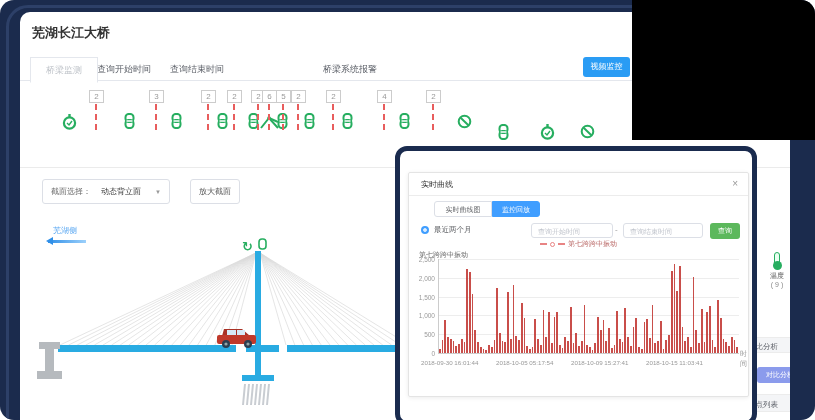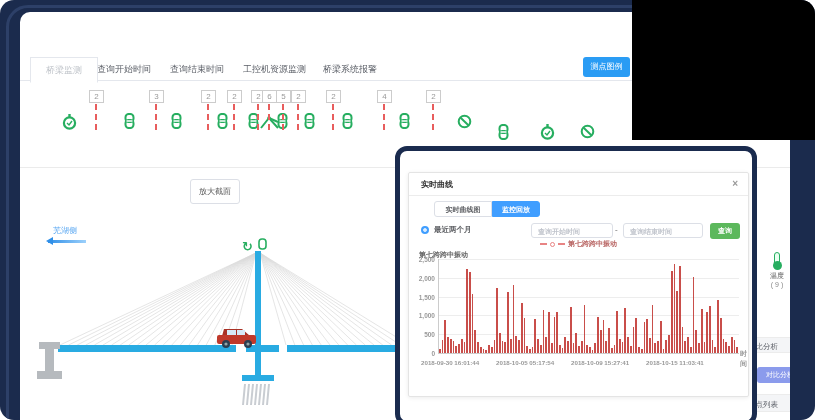--- a/index.html
+++ b/index.html
@@ -39,21 +39,21 @@
   .thermo .bulb{position:absolute;left:-0.5px;top:9px;width:9px;height:9px;border-radius:50%;background:#27ae60;}
   .sb-temp .t1{font-size:7px;color:#555;margin-top:3px;}
   .sb-temp .t2{font-size:7px;color:#888;}
   .sb-bar{position:absolute;left:600px;width:170px;background:#f4f5f7;border-top:1px solid #ececec;border-bottom:1px solid #ececec;box-sizing:border-box;}
   .sb-bar span{position:absolute;left:128px;top:4px;font-size:7.5px;color:#5a5e66;}
   .btn-compare{position:absolute;left:737px;top:355px;width:46px;height:16px;background:#8b9bec;color:#fff;font-size:7px;text-align:center;line-height:16px;border-radius:3px;cursor:pointer;}
   
   .black-block{position:absolute;left:632px;top:0;width:183px;height:140px;background:#000;z-index:5;}
   
   .modal{position:absolute;left:395px;top:146px;width:362px;height:280px;background:#fff;border:5px solid #1a2b4e;border-radius:12px;box-sizing:border-box;z-index:6;overflow:hidden;}
-  .dialog{position:absolute;left:8px;top:21px;width:339px;height:223px;background:#fff;border:1px solid #e4e4e4;border-radius:2px;box-shadow:0 1px 4px rgba(0,0,0,.08);font-weight:bold;}
+  .dialog{position:absolute;left:8px;top:21px;width:339px;height:223px;background:#fff;border:1px solid #e4e4e4;border-radius:2px;box-shadow:0 1px 4px rgba(0,0,0,.08);}
   .dlg-header{position:absolute;left:0;top:0;width:100%;height:22px;border-bottom:1px solid #ececec;}
   .dlg-title{position:absolute;left:12px;top:6px;font-size:8px;color:#333;}
   .dlg-close{position:absolute;right:10px;top:5px;font-size:10px;color:#999;cursor:pointer;}
   .mtab{position:absolute;top:28px;height:16px;font-size:7px;text-align:center;line-height:16px;box-sizing:border-box;cursor:pointer;}
   .mtab1{left:25px;width:58px;border:1px solid #dcdfe6;border-radius:3px 0 0 3px;color:#606266;background:#fff;}
   .mtab2{left:83px;width:48px;border:1px solid #409eff;border-radius:0 3px 3px 0;color:#fff;background:#409eff;}
   .radio{position:absolute;left:12px;top:53px;width:8px;height:8px;border:2px solid #409eff;border-radius:50%;box-sizing:border-box;background:#409eff;box-shadow:inset 0 0 0 1.5px #fff;cursor:pointer;}
   .radio-label{position:absolute;left:25px;top:52px;font-size:7.5px;color:#606266;}
   .f-input{position:absolute;top:50px;height:15px;border:1px solid #dcdfe6;border-radius:3px;font-size:7px;color:#c0c4cc;line-height:15px;padding-left:6px;box-sizing:border-box;background:#fff;}
   .f-sep{position:absolute;left:206px;top:52px;font-size:8px;color:#999;}
@@ -70,28 +70,28 @@
   .xaxis-name{position:absolute;left:331px;top:176px;font-size:7px;color:#999;}
   .bar{position:absolute;bottom:0;width:1.7px;background:#c23531;opacity:.88;}
 </style>
 </head>
 <body>
 
 <div class="canvas">
   <div class="bg-accent"></div>
 
   <div class="main-window">
+    <div class="page-title">芜湖长江大桥</div>
 
     <div class="tabline"></div>
     <div class="tab-active">桥梁监测</div>
     <div class="tab" style="left:77px;">查询开始时间</div>
     <div class="tab" style="left:150px;">查询结束时间</div>
-    <div class="tab" style="left:223px;">工控机资源监测</div>
     <div class="tab" style="left:303px;">桥梁系统报警</div>
-    <div class="btn-video">测点图例</div>
+    <div class="btn-video">视频监控</div>
 
     <div class="strip" id="sensorStrip">
         <div class="s-ic" style="left: 42px; top: 102px;"><svg width="15" height="16">
             <line x1="7.5" y1="0" x2="7.5" y2="3" stroke="#27ae60" stroke-width="2.4"></line>
             <circle cx="7.5" cy="9" r="5.6" fill="none" stroke="#27ae60" stroke-width="2.2"></circle>
             <path d="M5,9 l2,2 l3,-4" fill="none" stroke="#27ae60" stroke-width="1.4"></path>
           </svg></div>
         <div class="s-badge" style="left: 69px;">2</div>
         <div class="s-dash" style="left: 75px;"></div>
         <div class="s-ic" style="left: 103px; top: 101px;"><svg width="13" height="16">
@@ -177,20 +177,25 @@
             <path d="M5,9 l2,2 l3,-4" fill="none" stroke="#27ae60" stroke-width="1.4"></path>
           </svg></div>
         <div class="s-ic" style="left: 560px; top: 102px;"><svg width="15" height="15">
             <circle cx="7.5" cy="7.5" r="5.8" fill="none" stroke="#27ae60" stroke-width="2"></circle>
             <line x1="3.6" y1="3.8" x2="11.4" y2="11.2" stroke="#27ae60" stroke-width="2"></line>
           </svg></div>
       </div>
 
     <div class="divider"></div>
 
+    <div class="sel-group">
+      <span class="sel-label">截面选择：</span>
+      <span class="sel-value">动态背立面</span>
+      <span class="caret">▼</span>
+    </div>
     <div class="btn-zoomsec">放大截面</div>
 
     <div class="side-label">芜湖侧</div>
     <div class="side-arrow"></div>
 
     <div class="bridge-wrap">
       <svg width="400" height="183" viewBox="0 0 400 183">
         <g id="cables">
             <line x1="226" y1="16" x2="30" y2="108" stroke="#dadada" stroke-width="0.7"></line>
             <line x1="226" y1="16" x2="38.6" y2="108" stroke="#dadada" stroke-width="0.7"></line>

